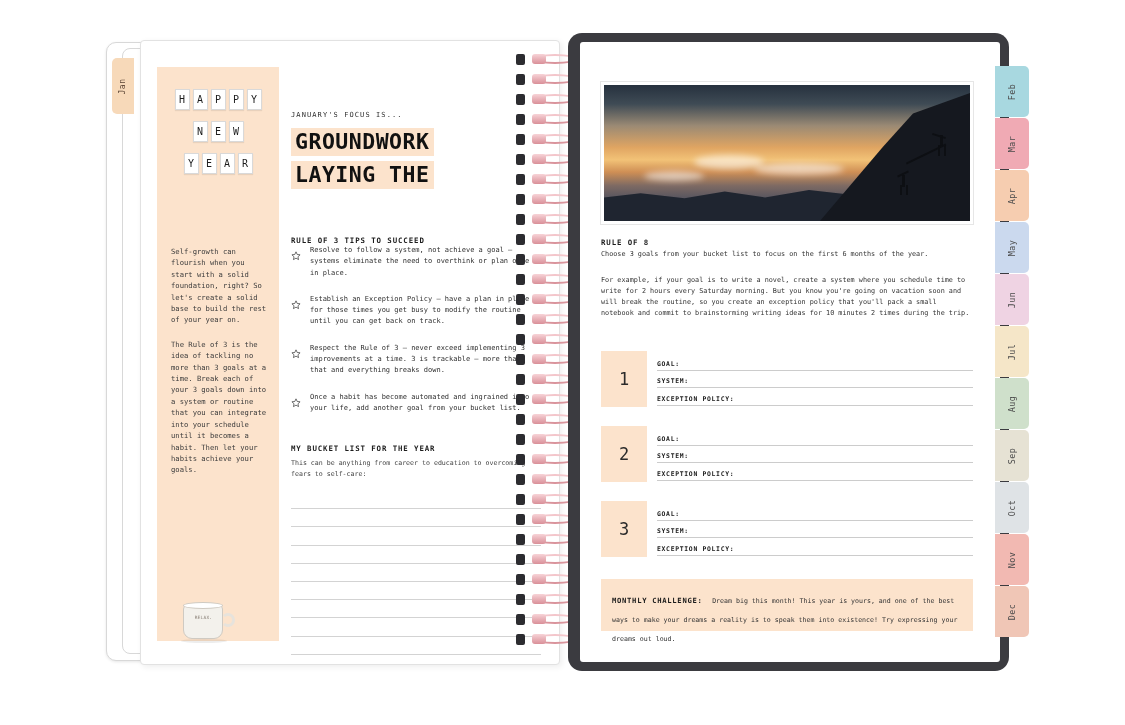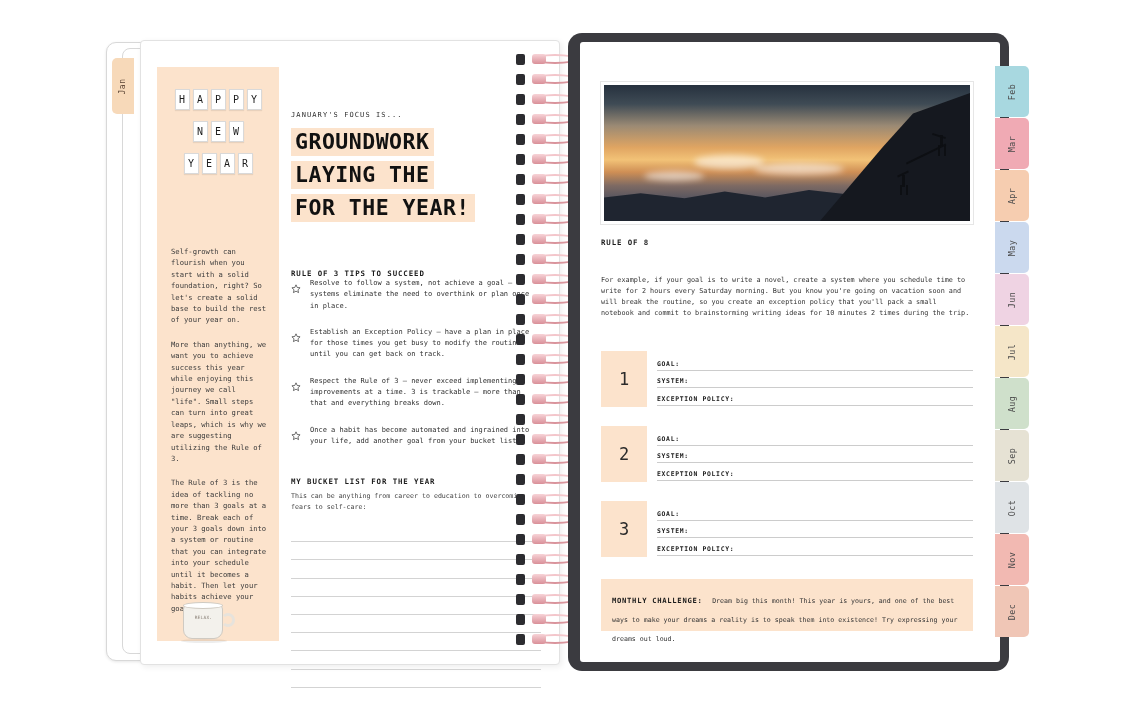--- a/index.html
+++ b/index.html
@@ -250,38 +250,36 @@
       <div class="hny-row">
         <div class="tile">Y</div>
         <div class="tile">E</div>
         <div class="tile">A</div>
         <div class="tile">R</div>
       </div>
     </div>
 
     <div class="peach-text">
       <p>Self-growth can flourish when you start with a solid foundation, right? So let's create a solid base to build the rest of your year on.</p>
-      <p>More than anything, we want you to achieve success this year while enjoying this journey we call "life". Small steps can turn into great leaps, which is why we are suggesting utilizing the Rule of 3.</p>
       <p>The Rule of 3 is the idea of tackling no more than 3 goals at a time. Break each of your 3 goals down into a system or routine that you can integrate into your schedule until it becomes a habit. Then let your habits achieve your goals.</p>
     </div>
 
     <div class="mug">
       <div class="mug-shadow"></div>
       <div class="mug-handle"></div>
       <div class="mug-body"></div>
       <div class="mug-rim"></div>
       <div class="mug-label">RELAX.</div>
     </div>
 
     <div class="article">
       <div class="kicker">JANUARY'S FOCUS IS...</div>
       <div class="headline">
         <div><span class="hl">GROUNDWORK</span></div>
         <div><span class="hl">LAYING THE</span></div>
-        <div><span class="hl">FOR THE YEAR!</span></div>
       </div>
 
       <div class="sec-title">RULE OF 3 TIPS TO SUCCEED</div>
 
       <div class="tip">
         <div class="star">
           <svg viewBox="0 0 24 24" width="10" height="10">
               <path d="M12 2l2.9 6.3 6.9.8-5.1 4.7 1.4 6.8L12 17.2 5.9 20.6l1.4-6.8L2.2 9.1l6.9-.8z" fill="none" stroke="#2b2b2b" stroke-width="1.6"></path>
             </svg>
         </div>
@@ -544,20 +542,21 @@
       <div class="climber" style="left:302px; top:100px; width:2px; height:10px;"></div>
       <div class="climber" style="left:293px; top:88px; width:12px; height:2px; transform:rotate(-25deg);"></div>
       <div class="climber" style="left:336px; top:50px; width:3px; height:12px;"></div>
       <div class="climber" style="left:334px; top:60px; width:2px; height:11px;"></div>
       <div class="climber" style="left:340px; top:60px; width:2px; height:11px;"></div>
       <div class="climber" style="left:328px; top:50px; width:14px; height:2px; transform:rotate(18deg);"></div>
       <div class="climber" style="left:300px; top:68px; width:44px; height:1.5px; transform:rotate(-26deg);"></div>
     </div>
 
     <div class="rp-h" style="left:21px; top:196px;">RULE OF 8</div>
+    <div class="rp-p" style="left:21px; top:207px; width:372px;">Choose 3 goals from your bucket list to focus on the first 6 months of the year.</div>
     <div class="rp-p" style="left:21px; top:233px; width:372px;">For example, if your goal is to write a novel, create a system where you schedule time to write for 2 hours every Saturday morning. But you know you're going on vacation soon and will break the routine, so you create an exception policy that you'll pack a small notebook and commit to brainstorming writing ideas for 10 minutes 2 times during the trip.</div>
 
     <div class="goal-block" style="top:309px;">
       <div class="goal-num">1</div>
       <div class="goal-lines">
         <div class="g-row">
             <span class="g-lab">GOAL:</span>
           </div>
         <div class="g-row">
             <span class="g-lab">SYSTEM:</span>

